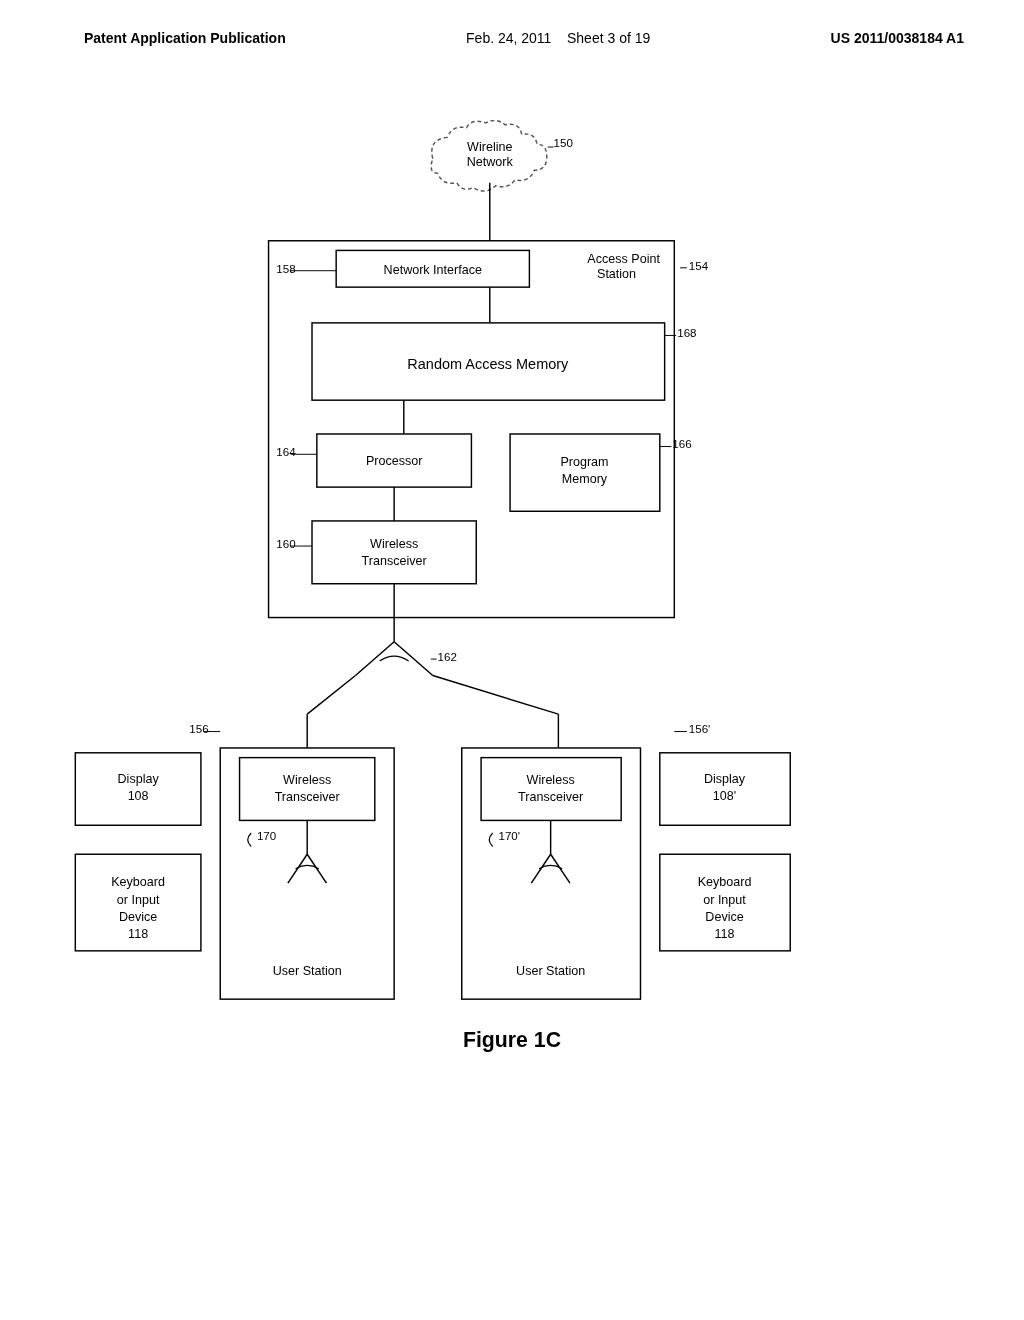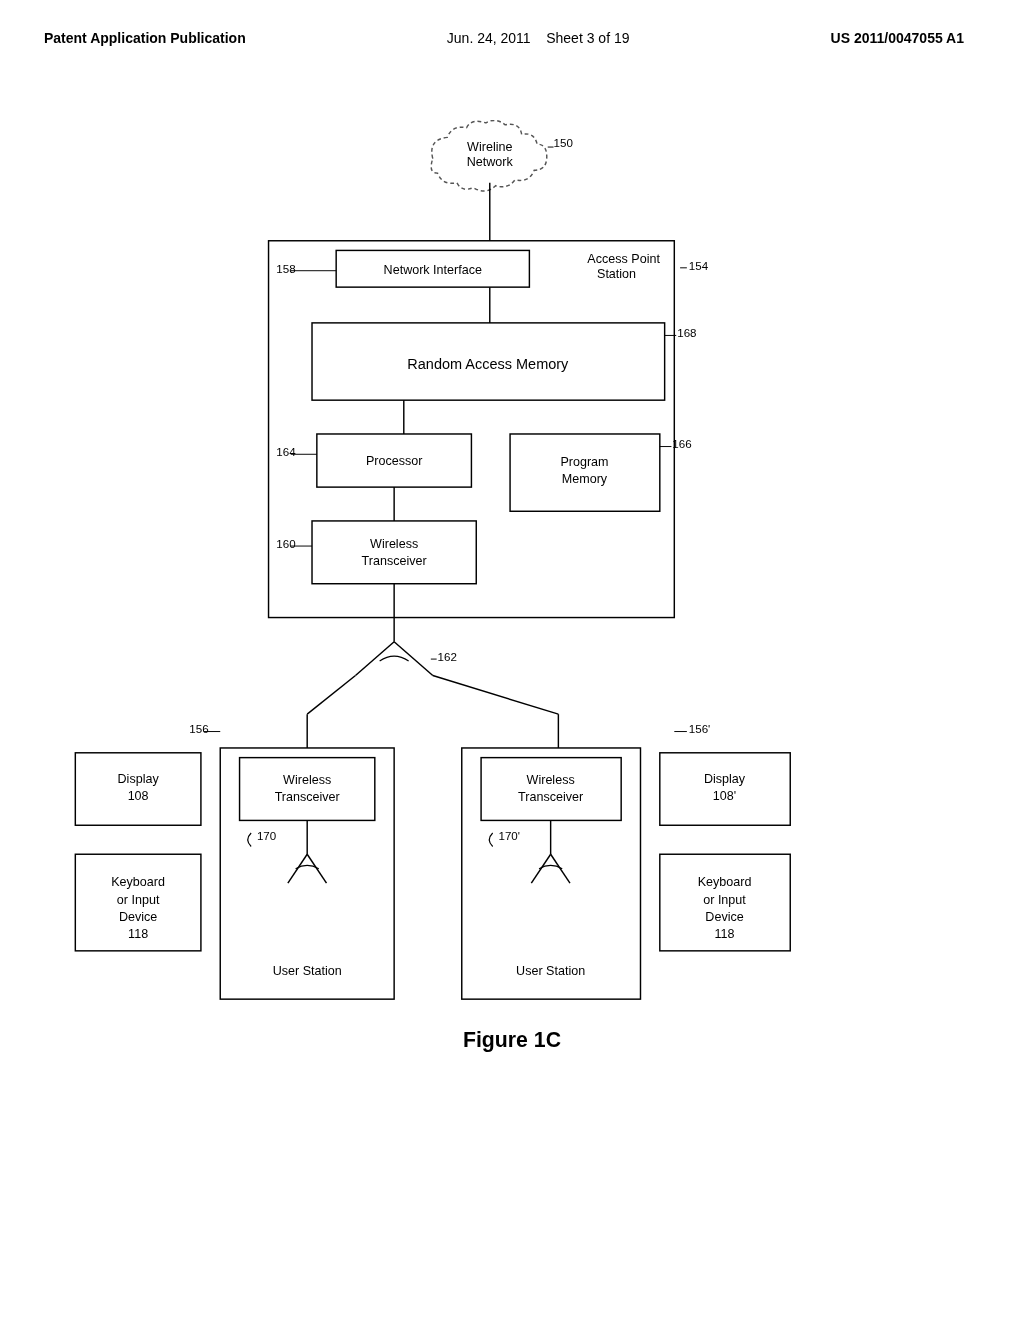--- a/index.html
+++ b/index.html
@@ -9,21 +9,21 @@
       width: 1024px;
       height: 1320px;
       position: relative;
       overflow: hidden;
     }
 
     .header {
       display: flex;
       justify-content: space-between;
       align-items: flex-start;
-      padding: 30px 60px 0 44px;
+      padding: 30px 60px 0 84px;
       font-size: 14px;
     }
 
     .header-left { font-weight: bold; }
     .header-center { text-align: center; }
     .header-right { font-weight: bold; }
 
     .diagram-area {
       position: absolute;
       top: 120px;
@@ -37,24 +37,24 @@
       width: 100%;
       height: 100%;
     }
   </style>
 </head>
 <body>
 
 <div class="header">
   <div class="header-left">Patent Application Publication</div>
   <div class="header-center">
-    <span>Jun. 24, 2011</span>&nbsp;&nbsp;&nbsp;
+    <span>Feb. 24, 2011</span>&nbsp;&nbsp;&nbsp;
     <span>Sheet 3 of 19</span>
   </div>
-  <div class="header-right">US 2011/0047055 A1</div>
+  <div class="header-right">US 2011/0038184 A1</div>
 </div>
 
 <div class="diagram-area">
   <svg class="diagram-svg" viewBox="0 0 1024 1180" xmlns="http://www.w3.org/2000/svg">
 
     <g>
 
       <path d="M 430,40 
                Q 425,20 445,18 Q 450,5 465,8 Q 470,-2 485,3 Q 495,-3 505,5
                Q 520,2 522,15 Q 535,12 538,25 Q 548,25 548,38

